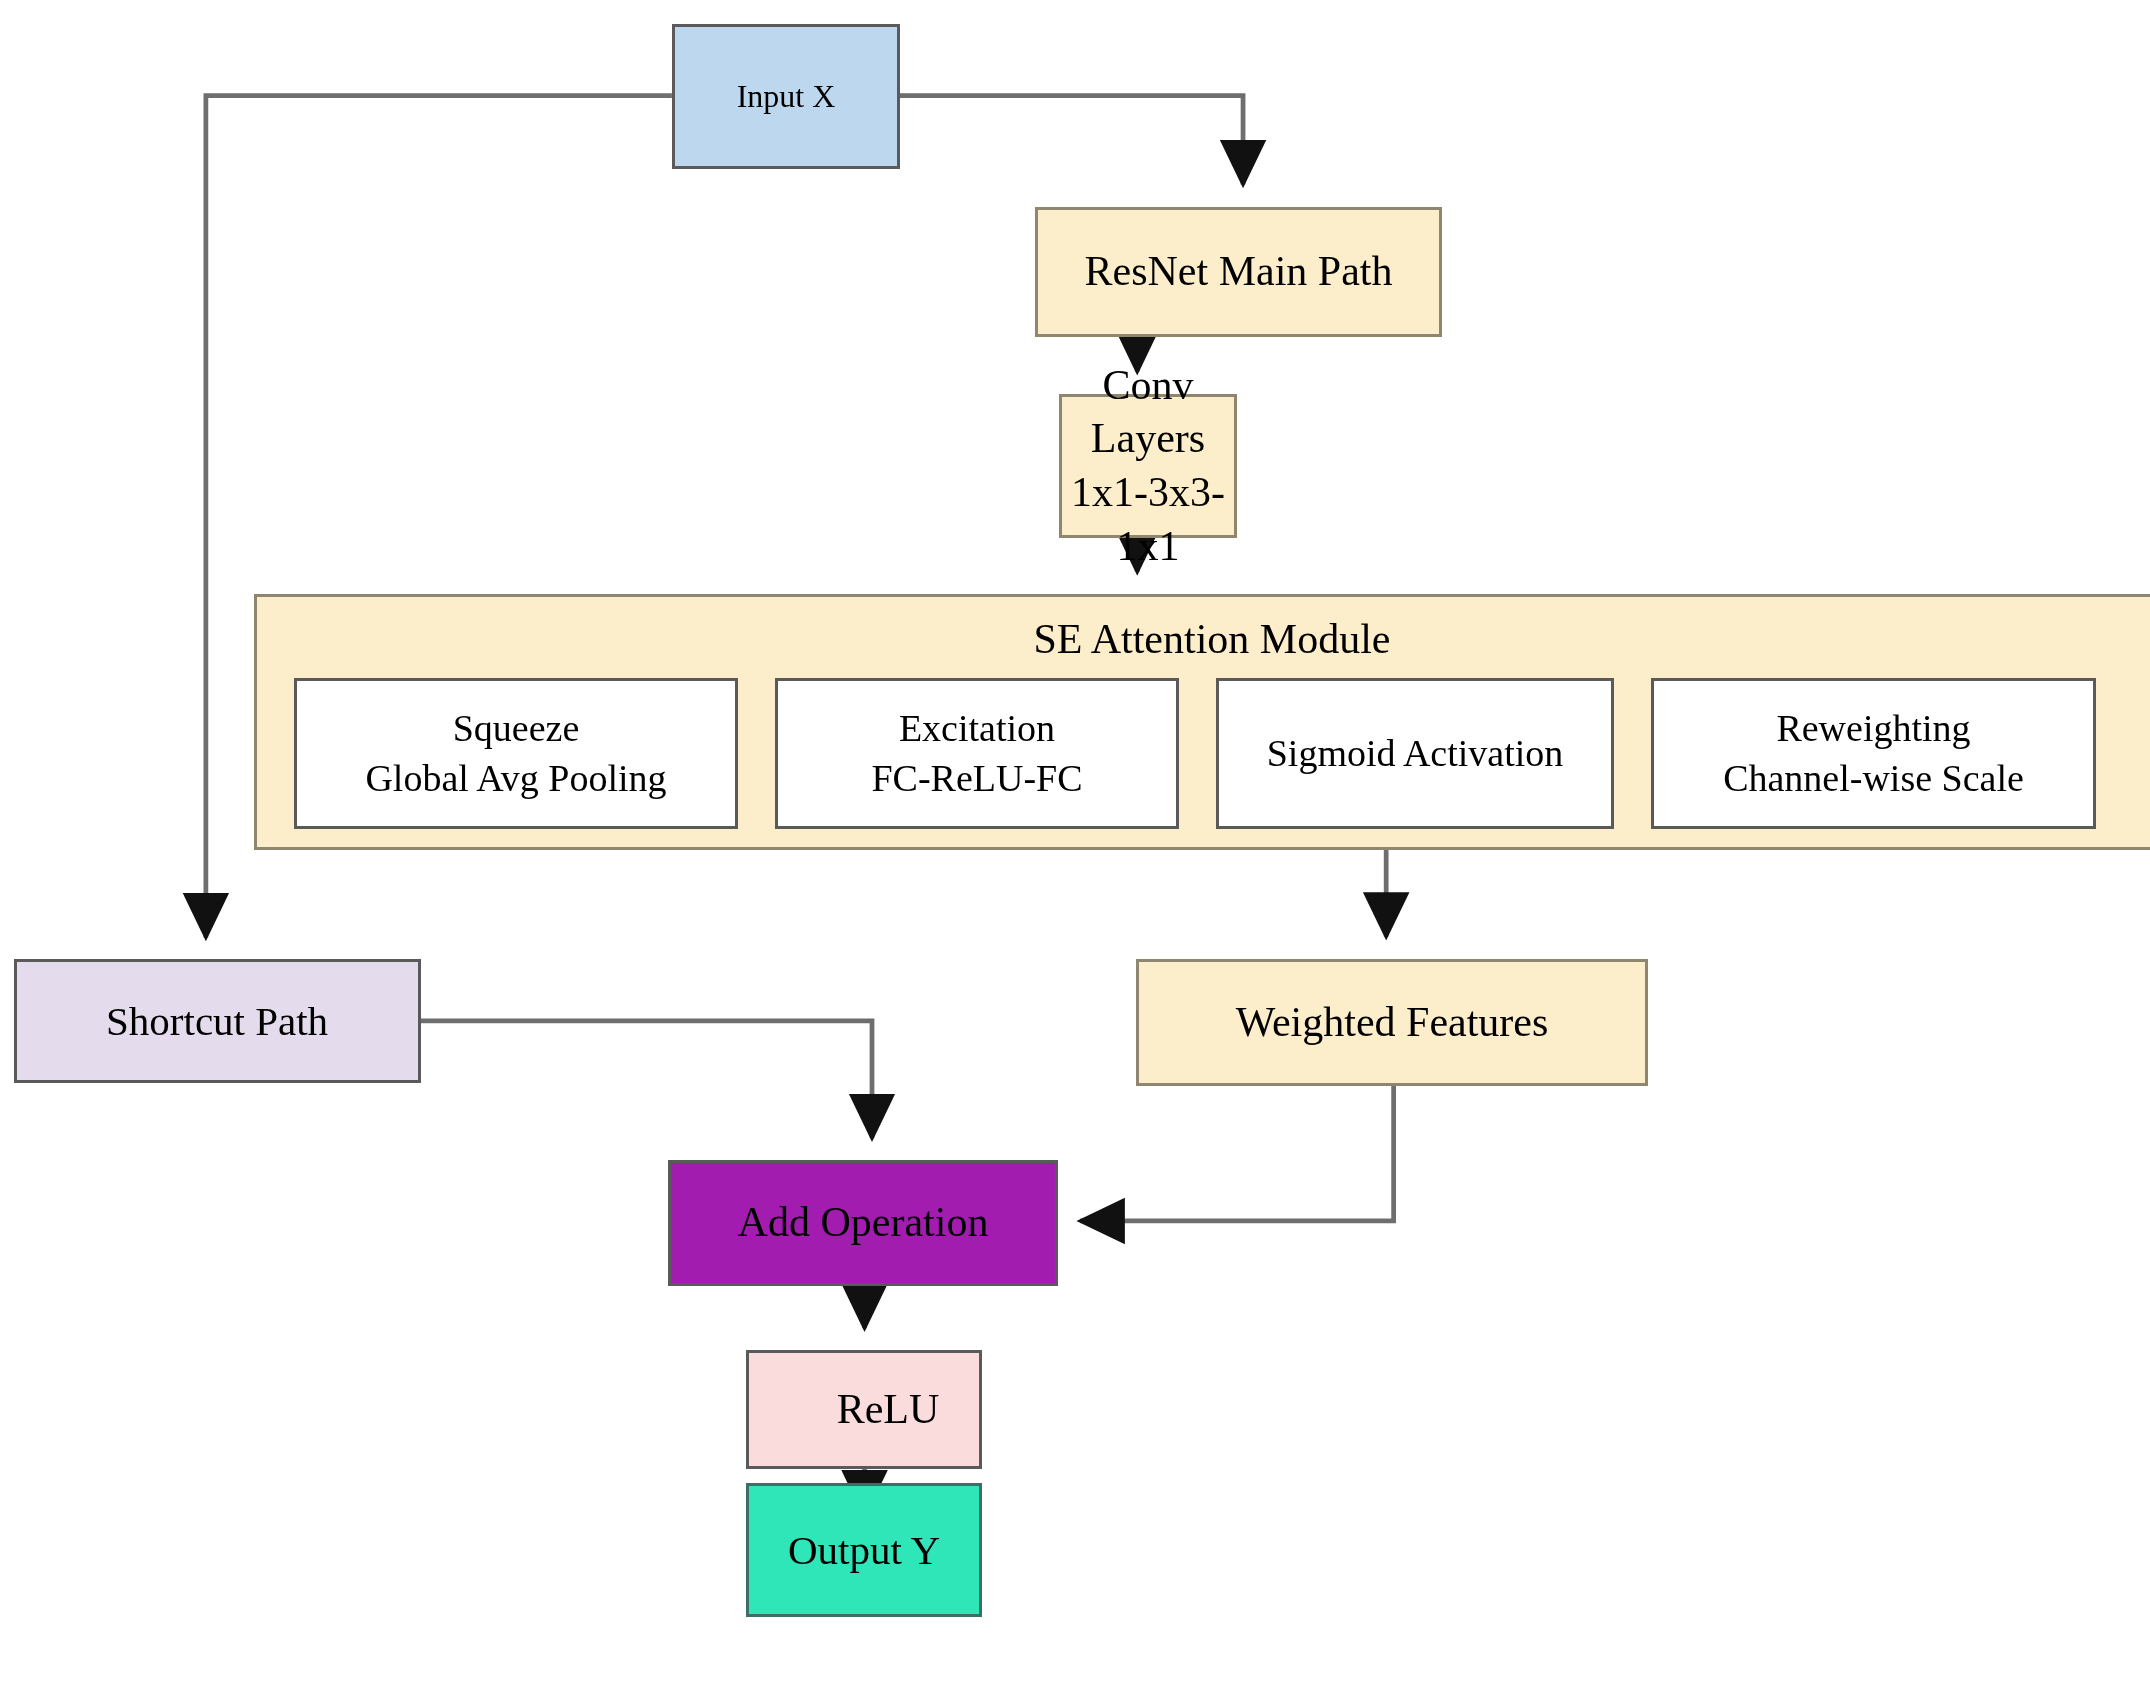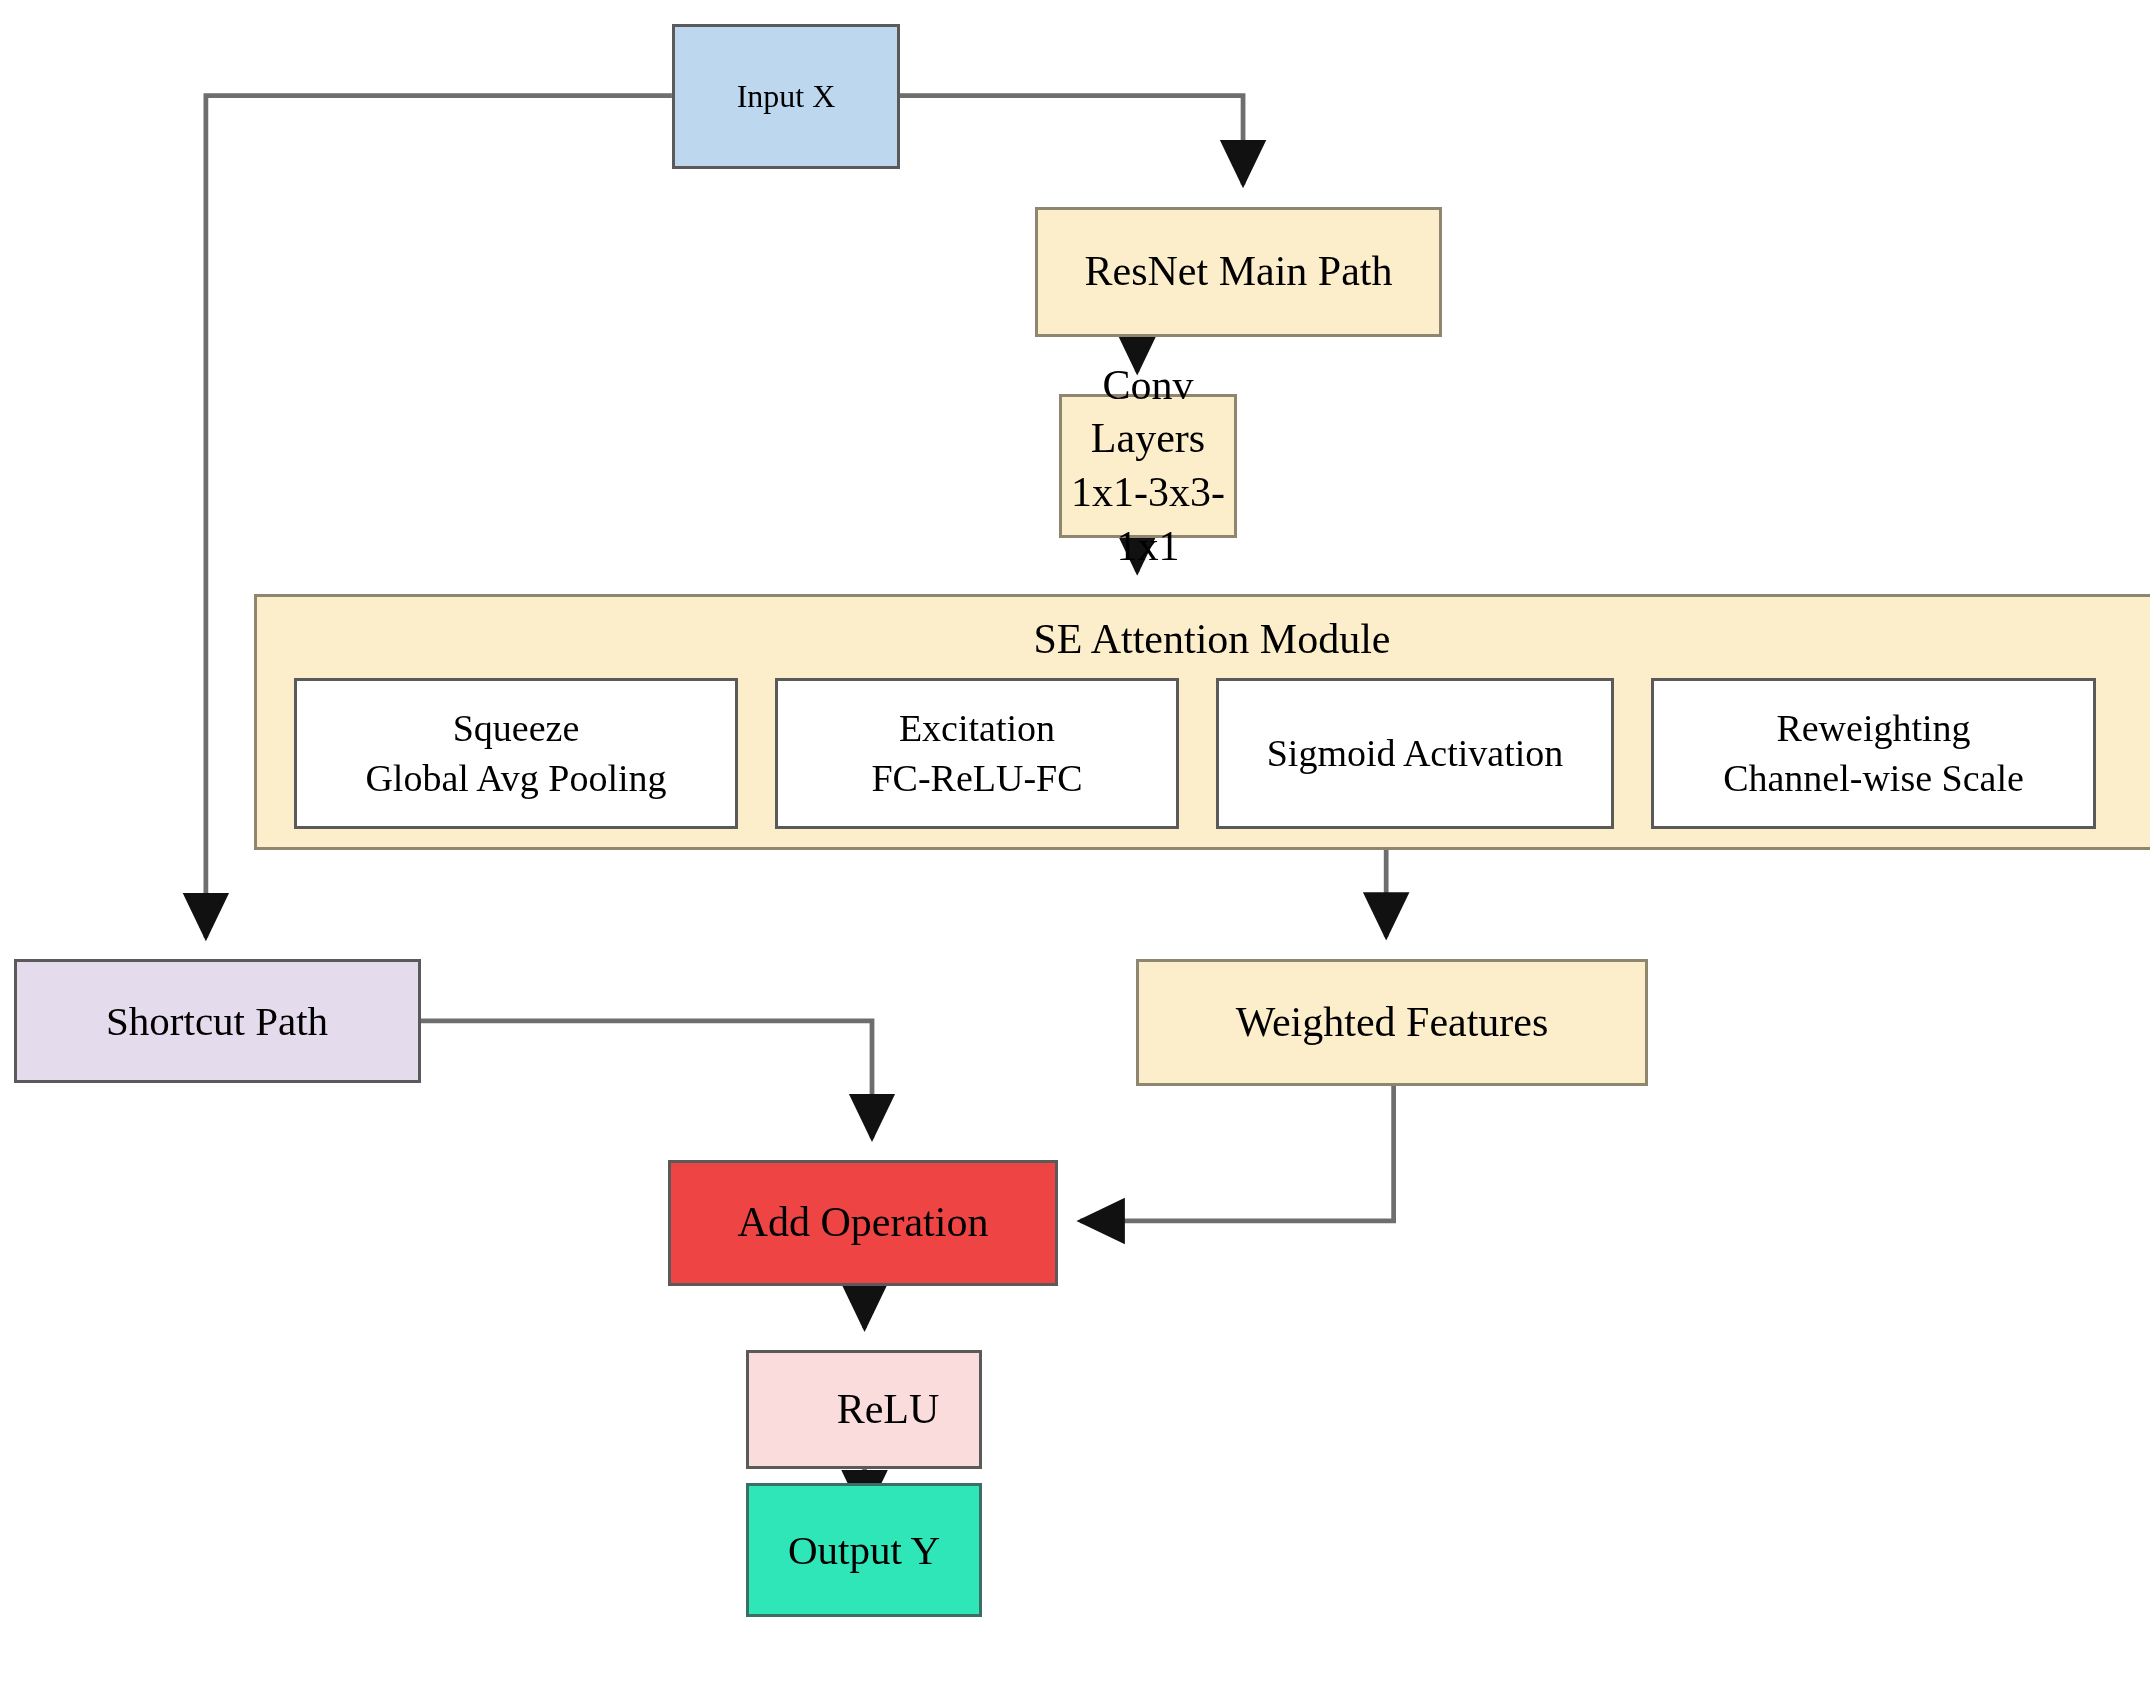--- a/index.html
+++ b/index.html
@@ -18,21 +18,21 @@
               display:block; padding:8px;}
   .se-title  {position:absolute;left:0;right:0;top:16.3px;text-align:center;font-size:42px;}
   .se-row    {position:absolute;left:37px;right:28.5px;top:81px;height:151px;display:flex;gap:0;}
   .se-cell   {position:relative;box-sizing:border-box;background:#ffffff;border:3.4px solid #5a5a5a;
               display:flex;align-items:center;justify-content:center;text-align:center;
               font-size:38px;line-height:1.3;}
   .se-gap    {width:37px;flex:0 0 37px;}
   .c1{flex:0 0 444px;} .c2{flex:0 0 404px;} .c3{flex:0 0 398px;} .c4{flex:0 0 445px;}
   .n-short   {left:13.6px;  top:959px; width:407px; height:124px; background:#e4dcec; font-size:41px;}
   .n-weight  {left:1136px;top:959px; width:512px; height:127px; background:#fdeecb; border-color:#8f8670; font-size:42px;}
-  .n-add     {left:668px; top:1160px; width:390px; height:126px; background:#ef4444; font-size:42px;}
+  .n-add     {left:668px; top:1160px; width:390px; height:126px; background:#a21caf; font-size:42px;}
   .n-relu    {left:746px;top:1350px; width:236px; height:119px; background:#fadcdc; font-size:42px;padding-left:48px;}
   .n-output  {left:746px;top:1483px; width:236px; height:134px; background:#2fe6b8; border-color:#3b6f63; font-size:41px;}
 </style>
 </head>
 <body>
 
 <div id="canvas">
 
   <svg id="wires" viewBox="0 0 3170 2515" xmlns="http://www.w3.org/2000/svg">
     <defs>

